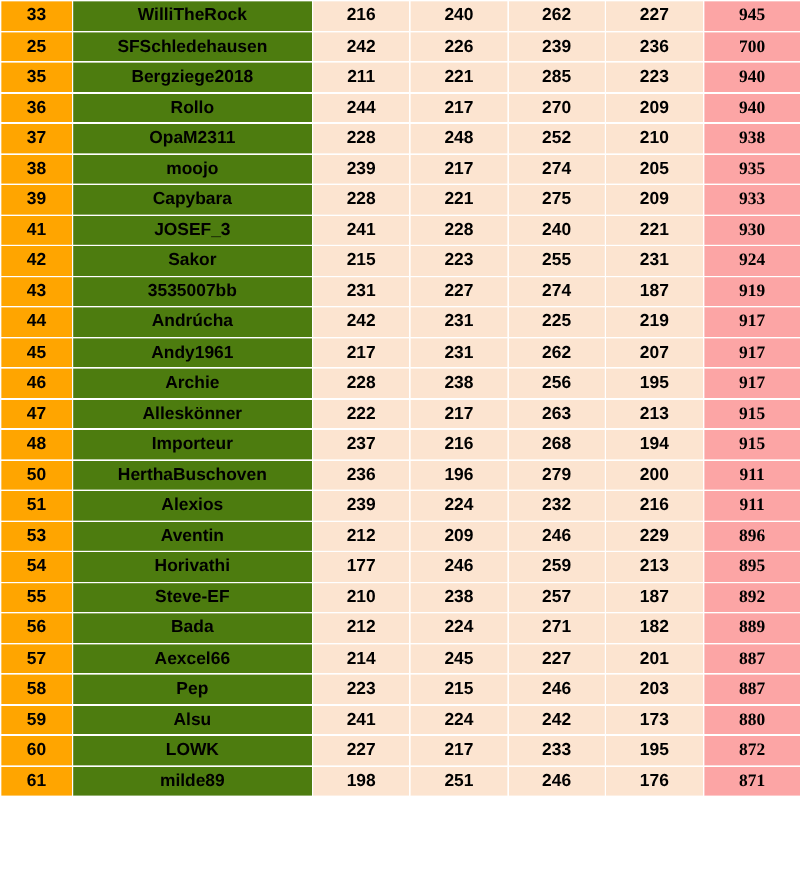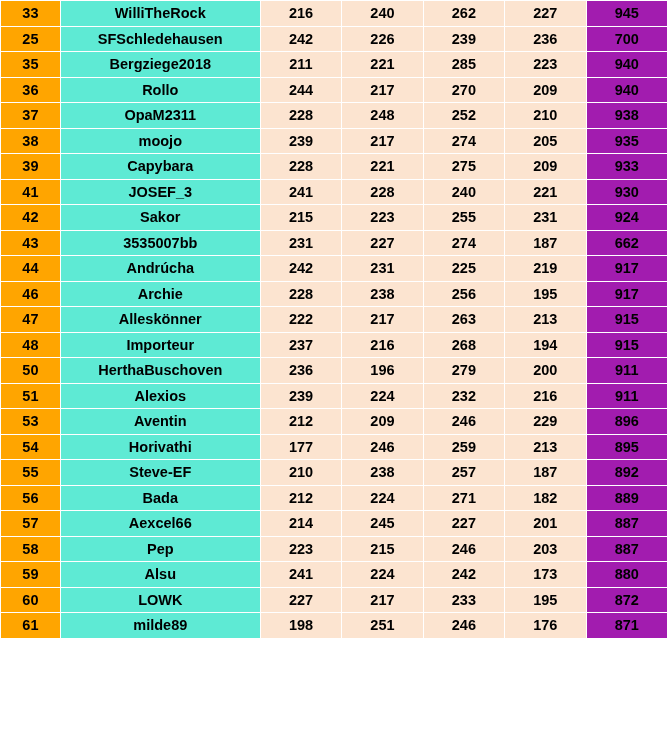--- a/index.html
+++ b/index.html
@@ -40,33 +40,34 @@
   col.c-name   { width: 194px; }
   col.c-score  { width: 79px; }
   col.c-total  { width: 79px; }
 
   td.rank {
     background: #FFA500;
     color: #000000;
     font-weight: bold;
   }
   td.name {
-    background: #5eead4;
+    background: #4d7c0f;
     color: #000000;
     font-weight: bold;
   }
   td.score {
     background: #FCE4D0;
     color: #000000;
     font-weight: bold;
   }
   td.total {
-    background: #a21caf;
+    background: #fca5a5;
     color: #000000;
     font-weight: bold;
+    font-family: Liberation Serif, serif;
   }
 </style>
 </head>
 <body>
 
 <div class="table-wrap">
   <table class="ranking">
     <colgroup>
       <col class="c-rank">
       <col class="c-name">
@@ -158,32 +159,41 @@
           <td class="score">231</td>
           <td class="total">924</td>
         </tr>
         <tr>
           <td class="rank">43</td>
           <td class="name">3535007bb</td>
           <td class="score">231</td>
           <td class="score">227</td>
           <td class="score">274</td>
           <td class="score">187</td>
-          <td class="total">662</td>
+          <td class="total">919</td>
         </tr>
         <tr>
           <td class="rank">44</td>
           <td class="name">Andrúcha</td>
           <td class="score">242</td>
           <td class="score">231</td>
           <td class="score">225</td>
           <td class="score">219</td>
           <td class="total">917</td>
         </tr>
         <tr>
+          <td class="rank">45</td>
+          <td class="name">Andy1961</td>
+          <td class="score">217</td>
+          <td class="score">231</td>
+          <td class="score">262</td>
+          <td class="score">207</td>
+          <td class="total">917</td>
+        </tr>
+        <tr>
           <td class="rank">46</td>
           <td class="name">Archie</td>
           <td class="score">228</td>
           <td class="score">238</td>
           <td class="score">256</td>
           <td class="score">195</td>
           <td class="total">917</td>
         </tr>
         <tr>
           <td class="rank">47</td>

